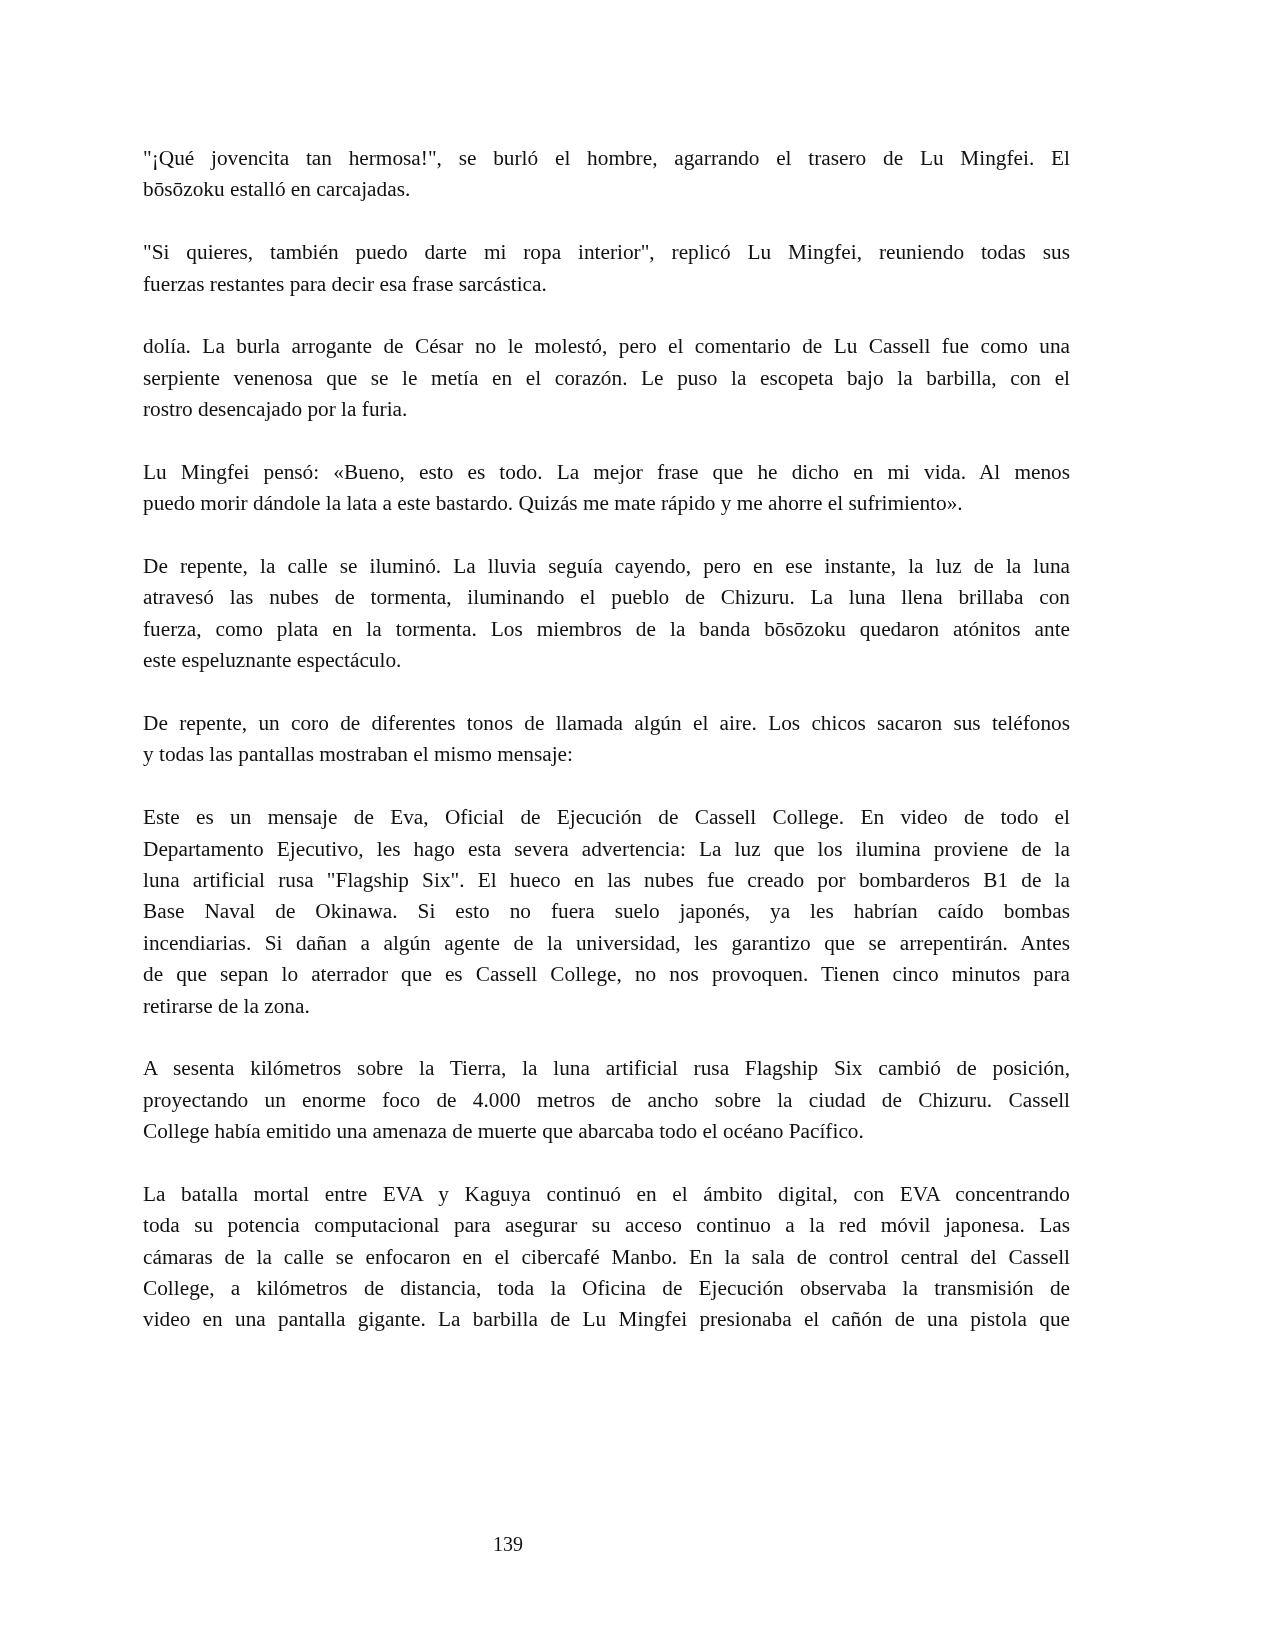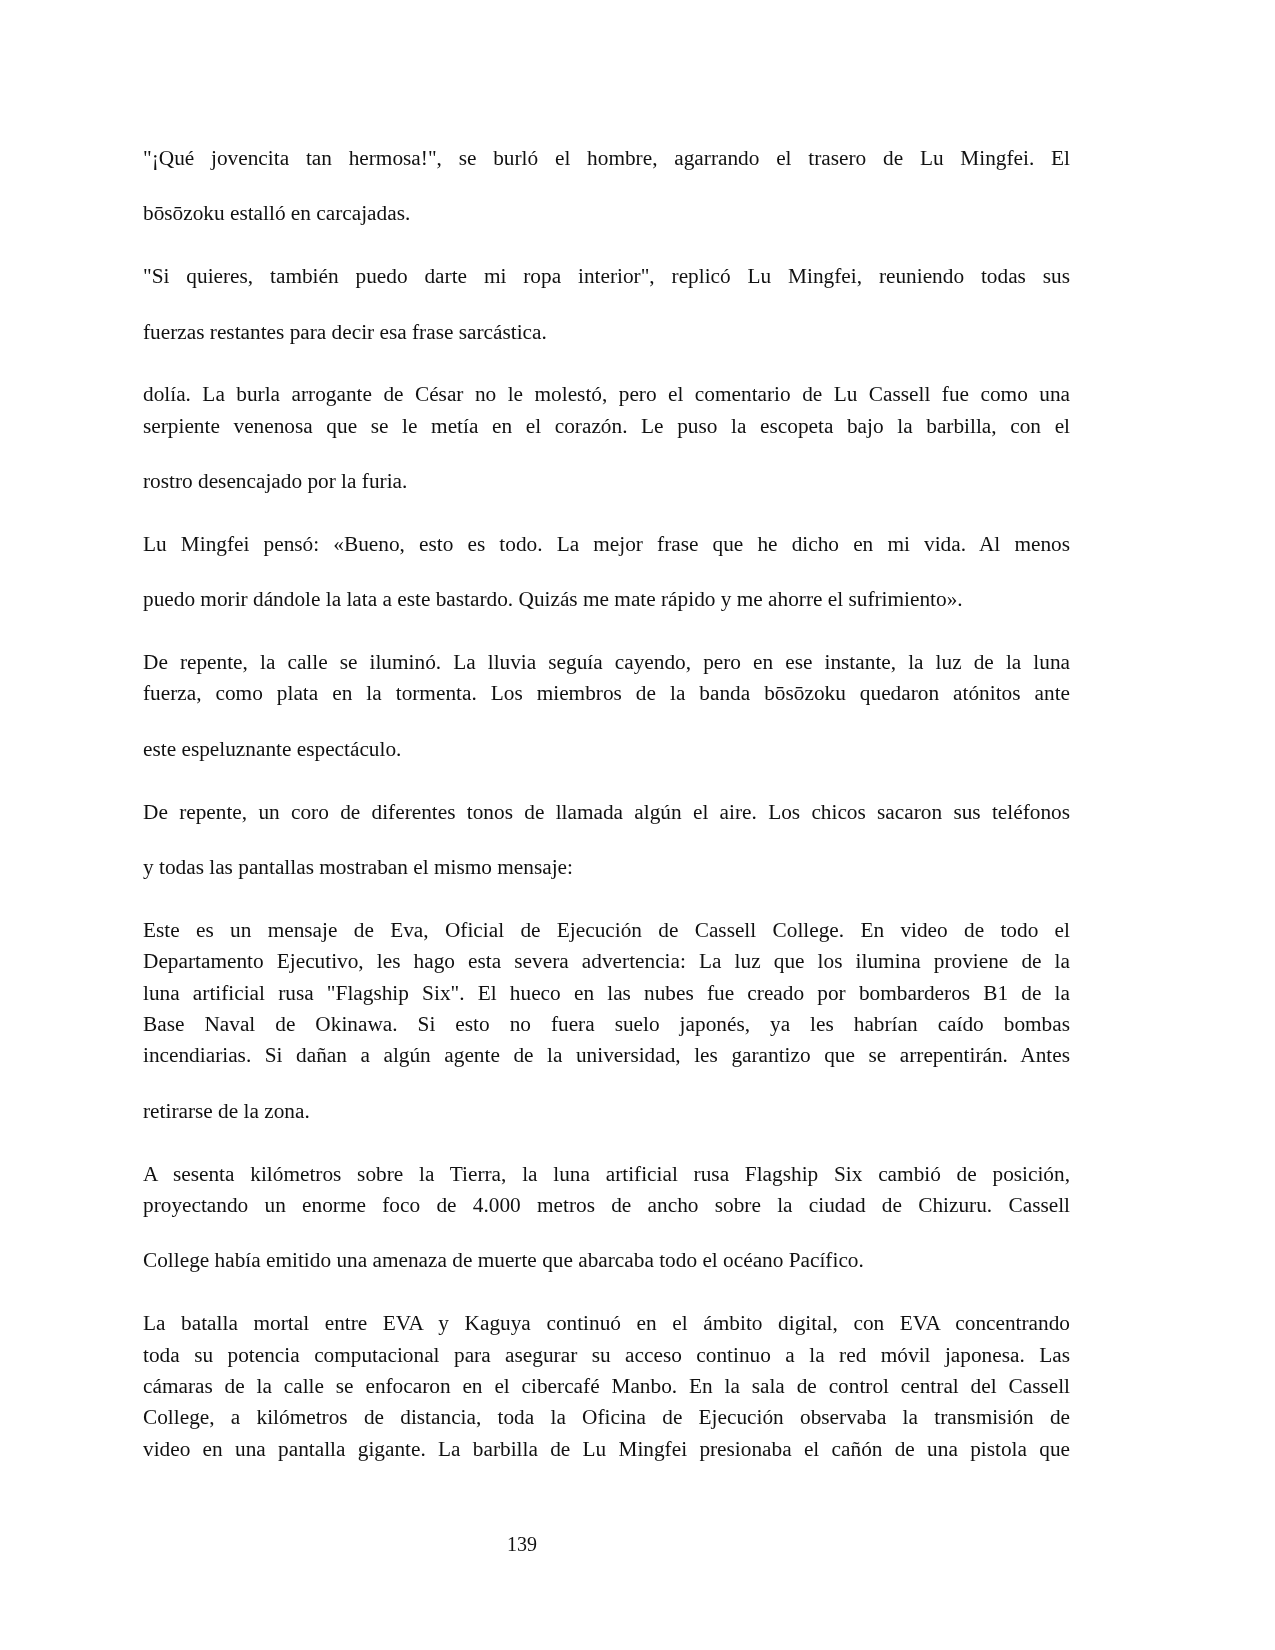--- a/index.html
+++ b/index.html
@@ -28,25 +28,24 @@
     display: block;
     font-size: 21.3px;
     line-height: 31.4px;
     height: 31.4px;
     white-space: nowrap;
     text-align: justify;
     text-align-last: justify;
   }
   .line.last {
     text-align-last: left;
-    margin-top: 24px;
   }
   .page-number {
     position: absolute;
-    left: 18px;
+    left: 4px;
     width: 1008px;
     top: 1530px;
     text-align: center;
     font-size: 20px;
     line-height: 28px;
   }
 </style>
 </head>
 <body>
 
@@ -68,35 +67,37 @@
     <span class="line last">rostro desencajado por la furia.</span>
   </p>
 
   <p class="paragraph">
     <span class="line">Lu Mingfei pensó: «Bueno, esto es todo. La mejor frase que he dicho en mi vida. Al menos</span>
     <span class="line last">puedo morir dándole la lata a este bastardo. Quizás me mate rápido y me ahorre el sufrimiento».</span>
   </p>
 
   <p class="paragraph">
     <span class="line">De repente, la calle se iluminó. La lluvia seguía cayendo, pero en ese instante, la luz de la luna</span>
+    <span class="line">atravesó las nubes de tormenta, iluminando el pueblo de Chizuru. La luna llena brillaba con</span>
     <span class="line">fuerza, como plata en la tormenta. Los miembros de la banda bōsōzoku quedaron atónitos ante</span>
     <span class="line last">este espeluznante espectáculo.</span>
   </p>
 
   <p class="paragraph">
     <span class="line">De repente, un coro de diferentes tonos de llamada algún el aire. Los chicos sacaron sus teléfonos</span>
     <span class="line last">y todas las pantallas mostraban el mismo mensaje:</span>
   </p>
 
   <p class="paragraph">
     <span class="line">Este es un mensaje de Eva, Oficial de Ejecución de Cassell College. En video de todo el</span>
     <span class="line">Departamento Ejecutivo, les hago esta severa advertencia: La luz que los ilumina proviene de la</span>
     <span class="line">luna artificial rusa "Flagship Six". El hueco en las nubes fue creado por bombarderos B1 de la</span>
     <span class="line">Base Naval de Okinawa. Si esto no fuera suelo japonés, ya les habrían caído bombas</span>
     <span class="line">incendiarias. Si dañan a algún agente de la universidad, les garantizo que se arrepentirán. Antes</span>
+    <span class="line">de que sepan lo aterrador que es Cassell College, no nos provoquen. Tienen cinco minutos para</span>
     <span class="line last">retirarse de la zona.</span>
   </p>
 
   <p class="paragraph">
     <span class="line">A sesenta kilómetros sobre la Tierra, la luna artificial rusa Flagship Six cambió de posición,</span>
     <span class="line">proyectando un enorme foco de 4.000 metros de ancho sobre la ciudad de Chizuru. Cassell</span>
     <span class="line last">College había emitido una amenaza de muerte que abarcaba todo el océano Pacífico.</span>
   </p>
 
   <p class="paragraph">

